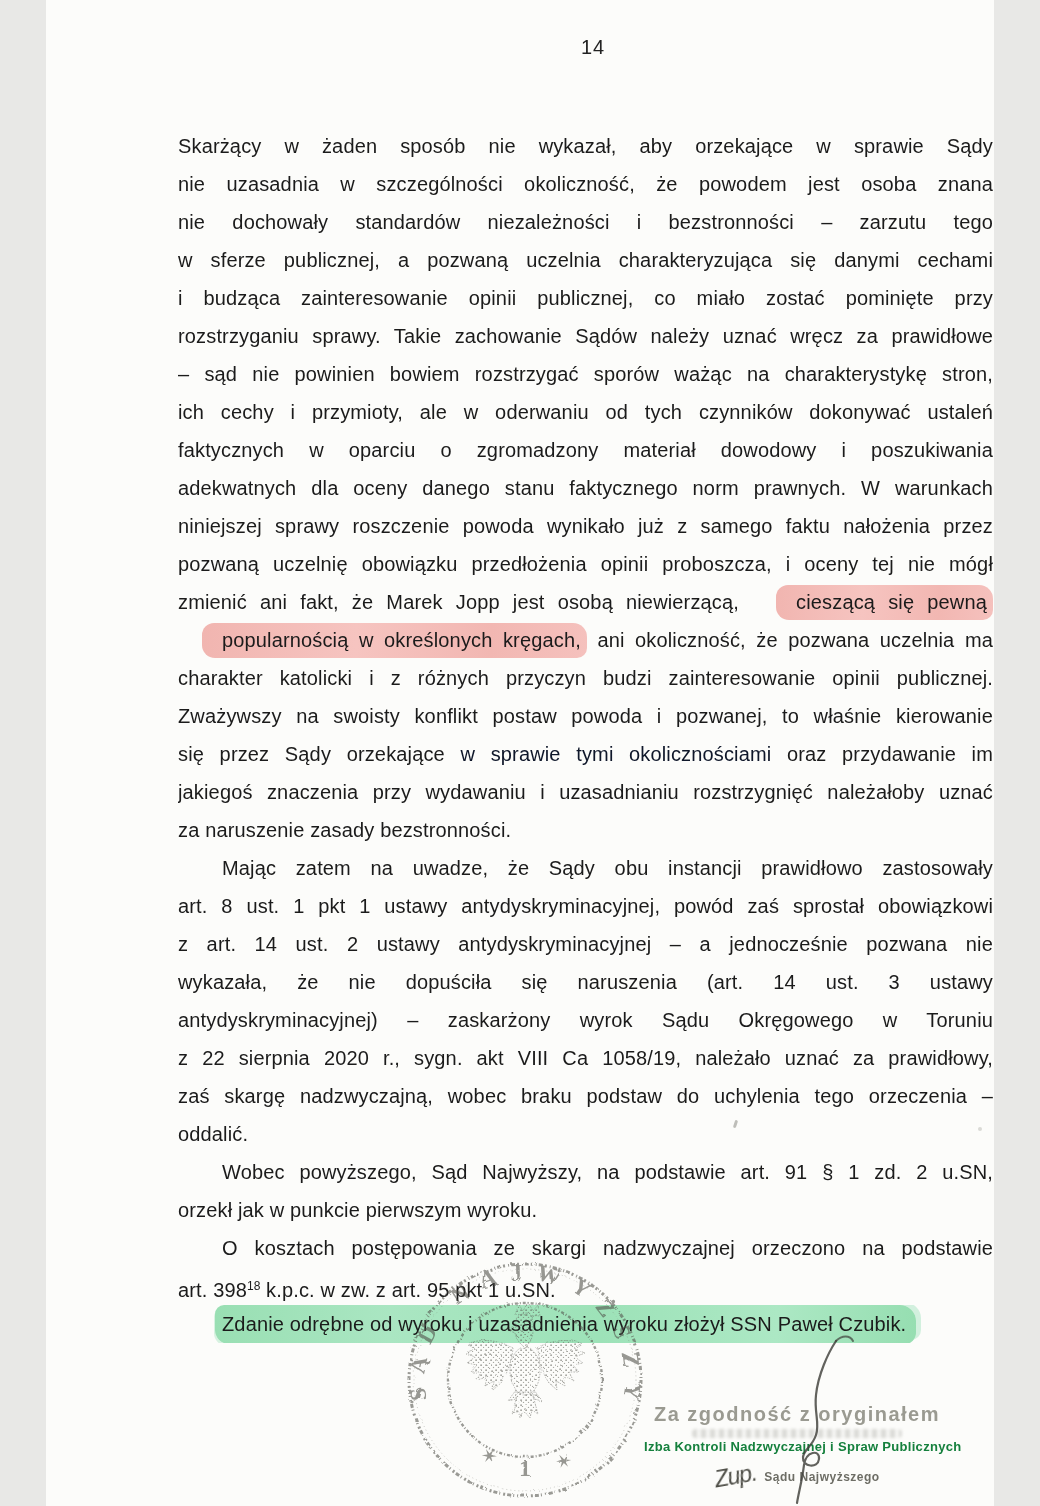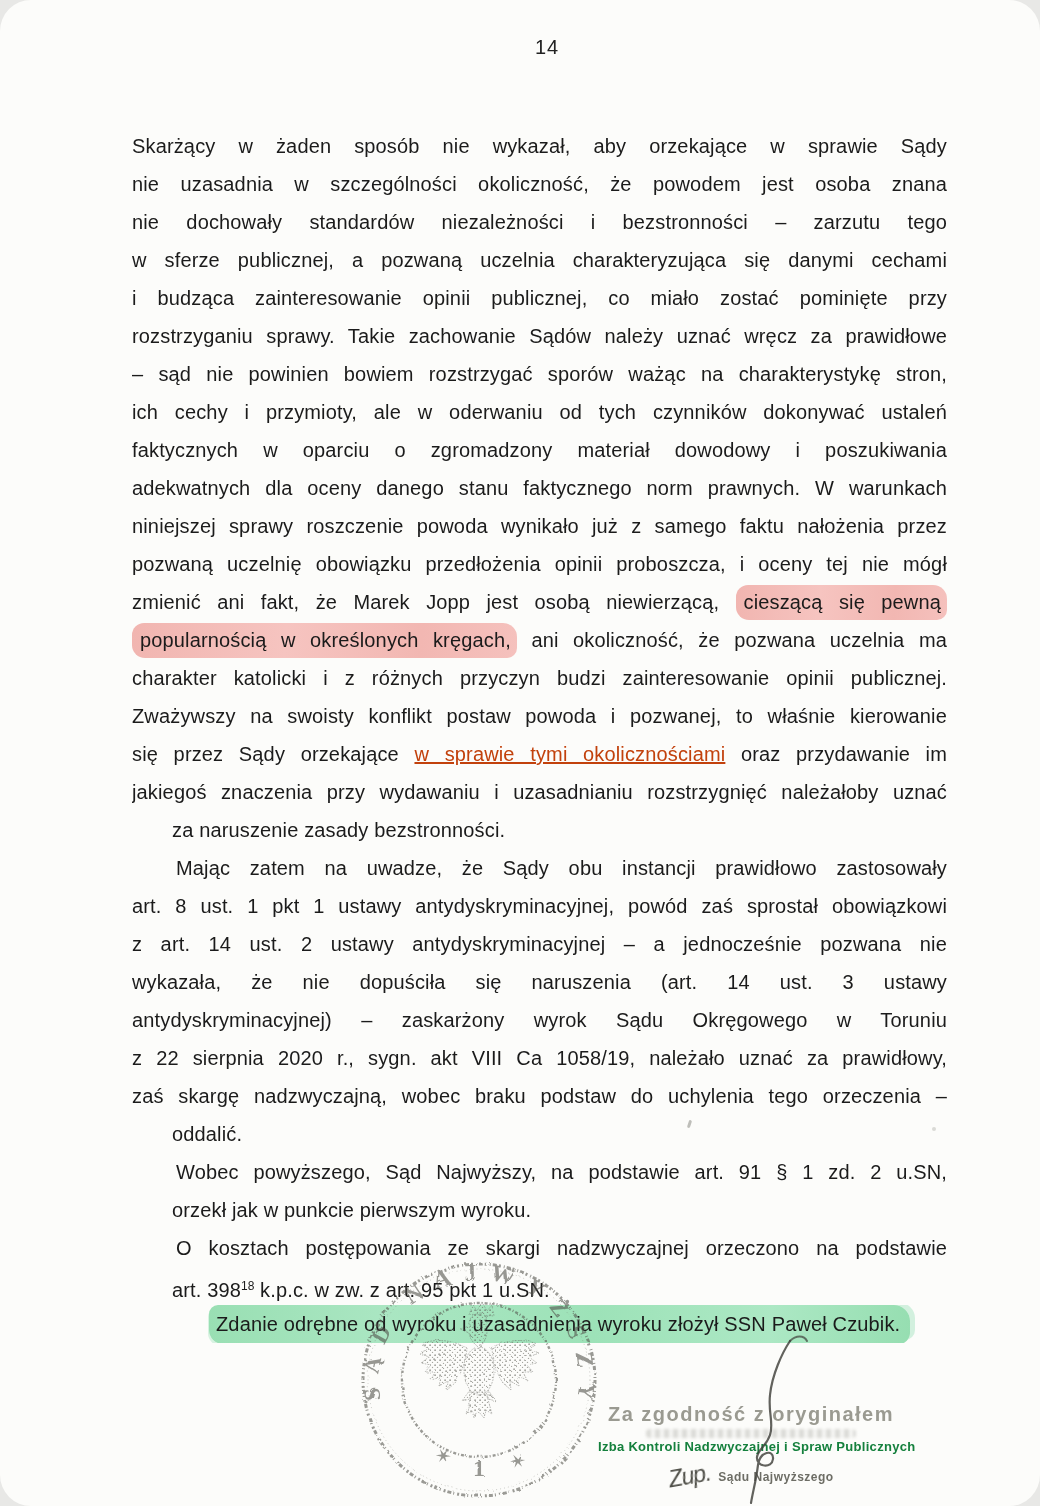--- a/index.html
+++ b/index.html
@@ -1,49 +1,49 @@
 <!DOCTYPE html>
 <html lang="pl"><head>
 <meta charset="utf-8">
 <title>Wyrok – strona 14</title>
 <style>
   html,body{margin:0;padding:0;background:#e8e8e6;}
   .page{
     position:relative;
-    width:1040px;height:1506px;
+    width:948px;height:1506px;
     margin:0 auto;
     background:#fcfcfa;
     overflow:hidden;
     font-family:"Liberation Sans",sans-serif;
     color:#1b1b1b;
-    border-radius:31px;
   }
   .page-number{
     position:absolute;top:36px;left:0;width:1094px;
     text-align:center;
     font-size:20px;letter-spacing:1px;color:#222;
   }
   .textblock{
     position:absolute;left:132px;top:127px;width:815px;
   }
   .line{
     height:38px;line-height:38px;
     font-size:20px;letter-spacing:0.15px;
     text-align:justify;text-align-last:justify;
     overflow:hidden;white-space:normal;
   }
-  .line.last{text-align:right;text-align-last:left;margin-left:40px;}
+  .line.last{text-align:right;text-align-last:left;}
   .line.indent{padding-left:44px;}
-  .faded{color:#c2410c;text-decoration:underline;}
+  .faded{color:#0f172a;}
   .sup{font-size:12px;vertical-align:7px;letter-spacing:0;}
   .hl-pink{
     background:linear-gradient(93deg,#f1b5b0 0%,#f6c4c0 40%,#f2b7b2 75%,#f5c1bd 100%);
-    padding:6px 6px 7px 8px;
+    padding:6px 6px 7px 20px;
     border-radius:12px 14px 10px 13px;
     box-decoration-break:clone;
+    margin-left:24px;
   }
   .hl-green{
     background:linear-gradient(94deg,#99dfb3 0%,#aae6c2 25%,#9de2b8 55%,#ace8c4 80%,#96deb1 100%);
     padding:8px 10px 9px 7px;
     margin-left:-7px;
     border-radius:9px 16px 11px 14px;
     box-shadow:6px -3px 0 -1px rgba(160,227,188,.45), -2px 3px 0 -1px rgba(160,227,188,.4);
   }
   
   .cert{

